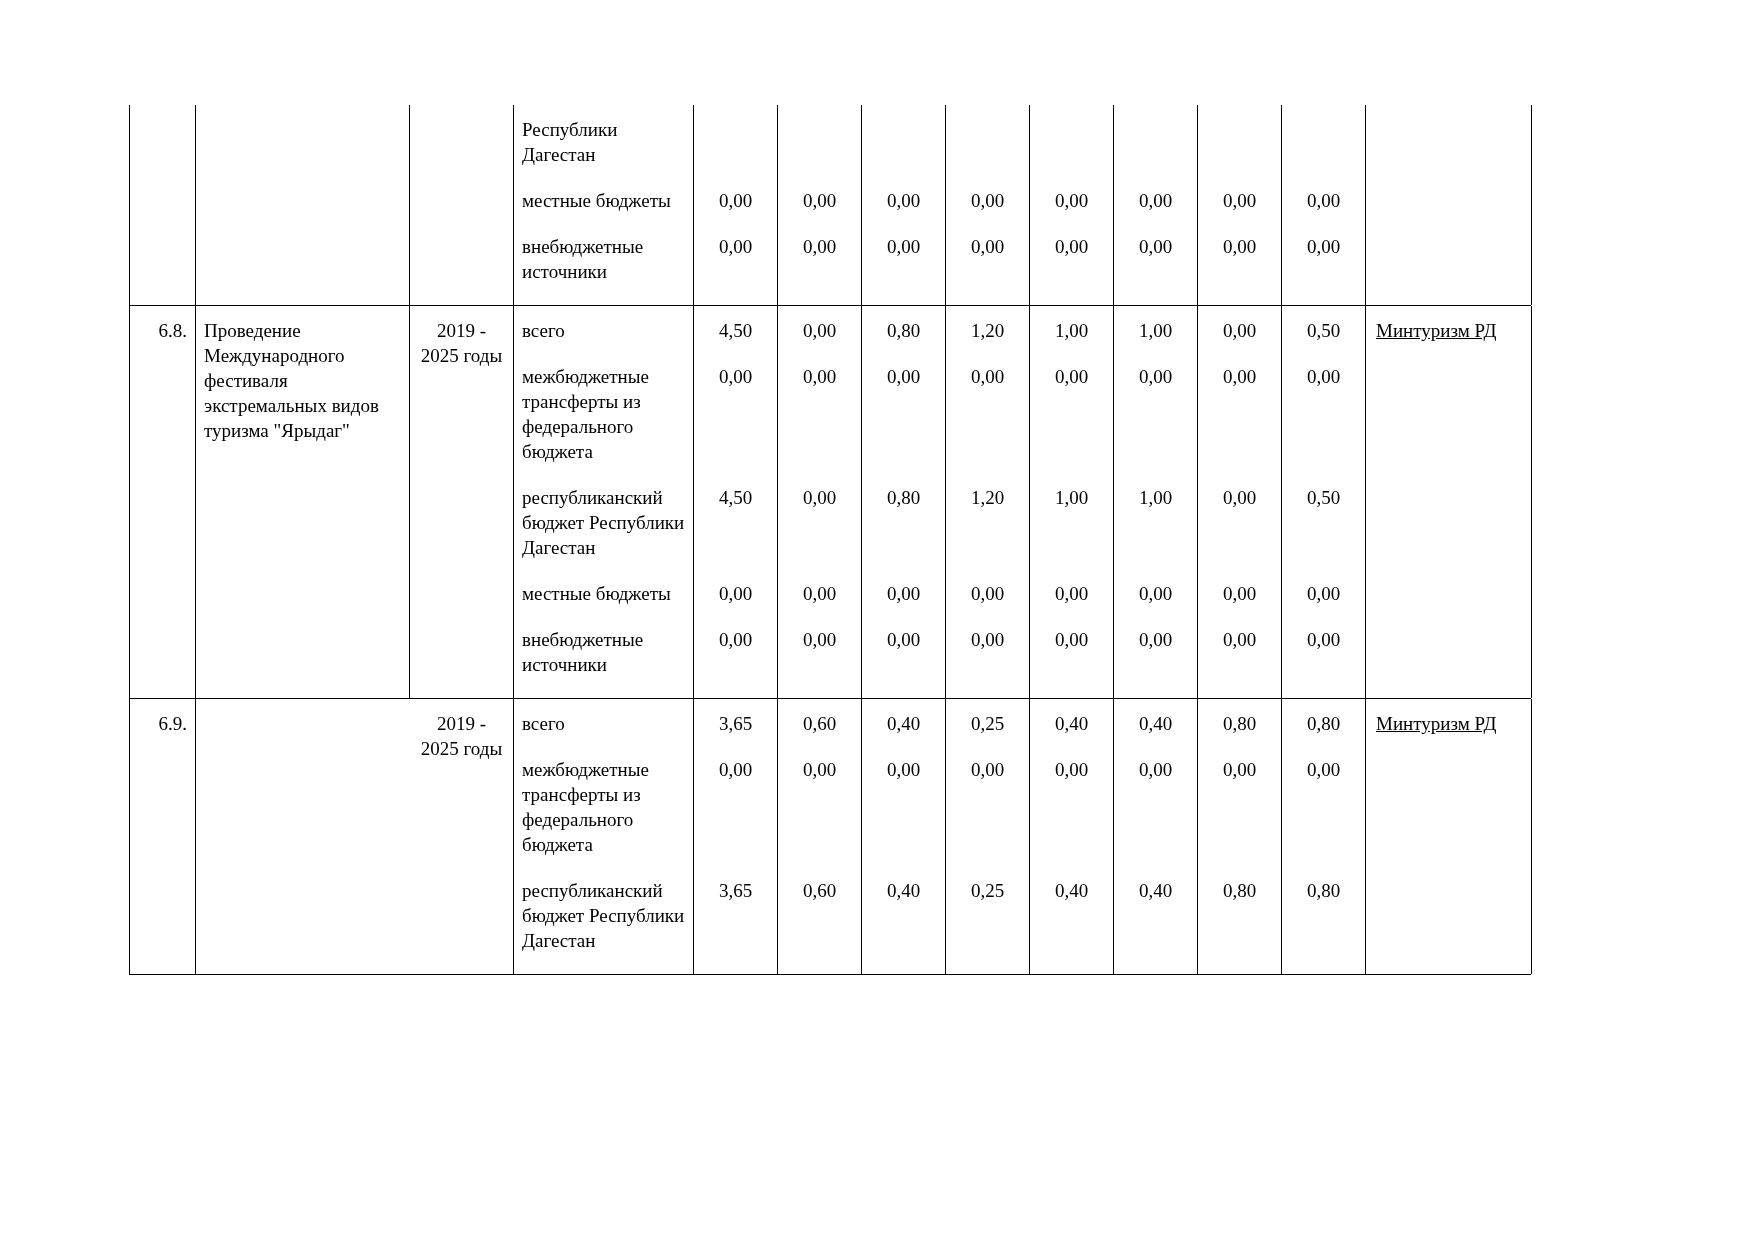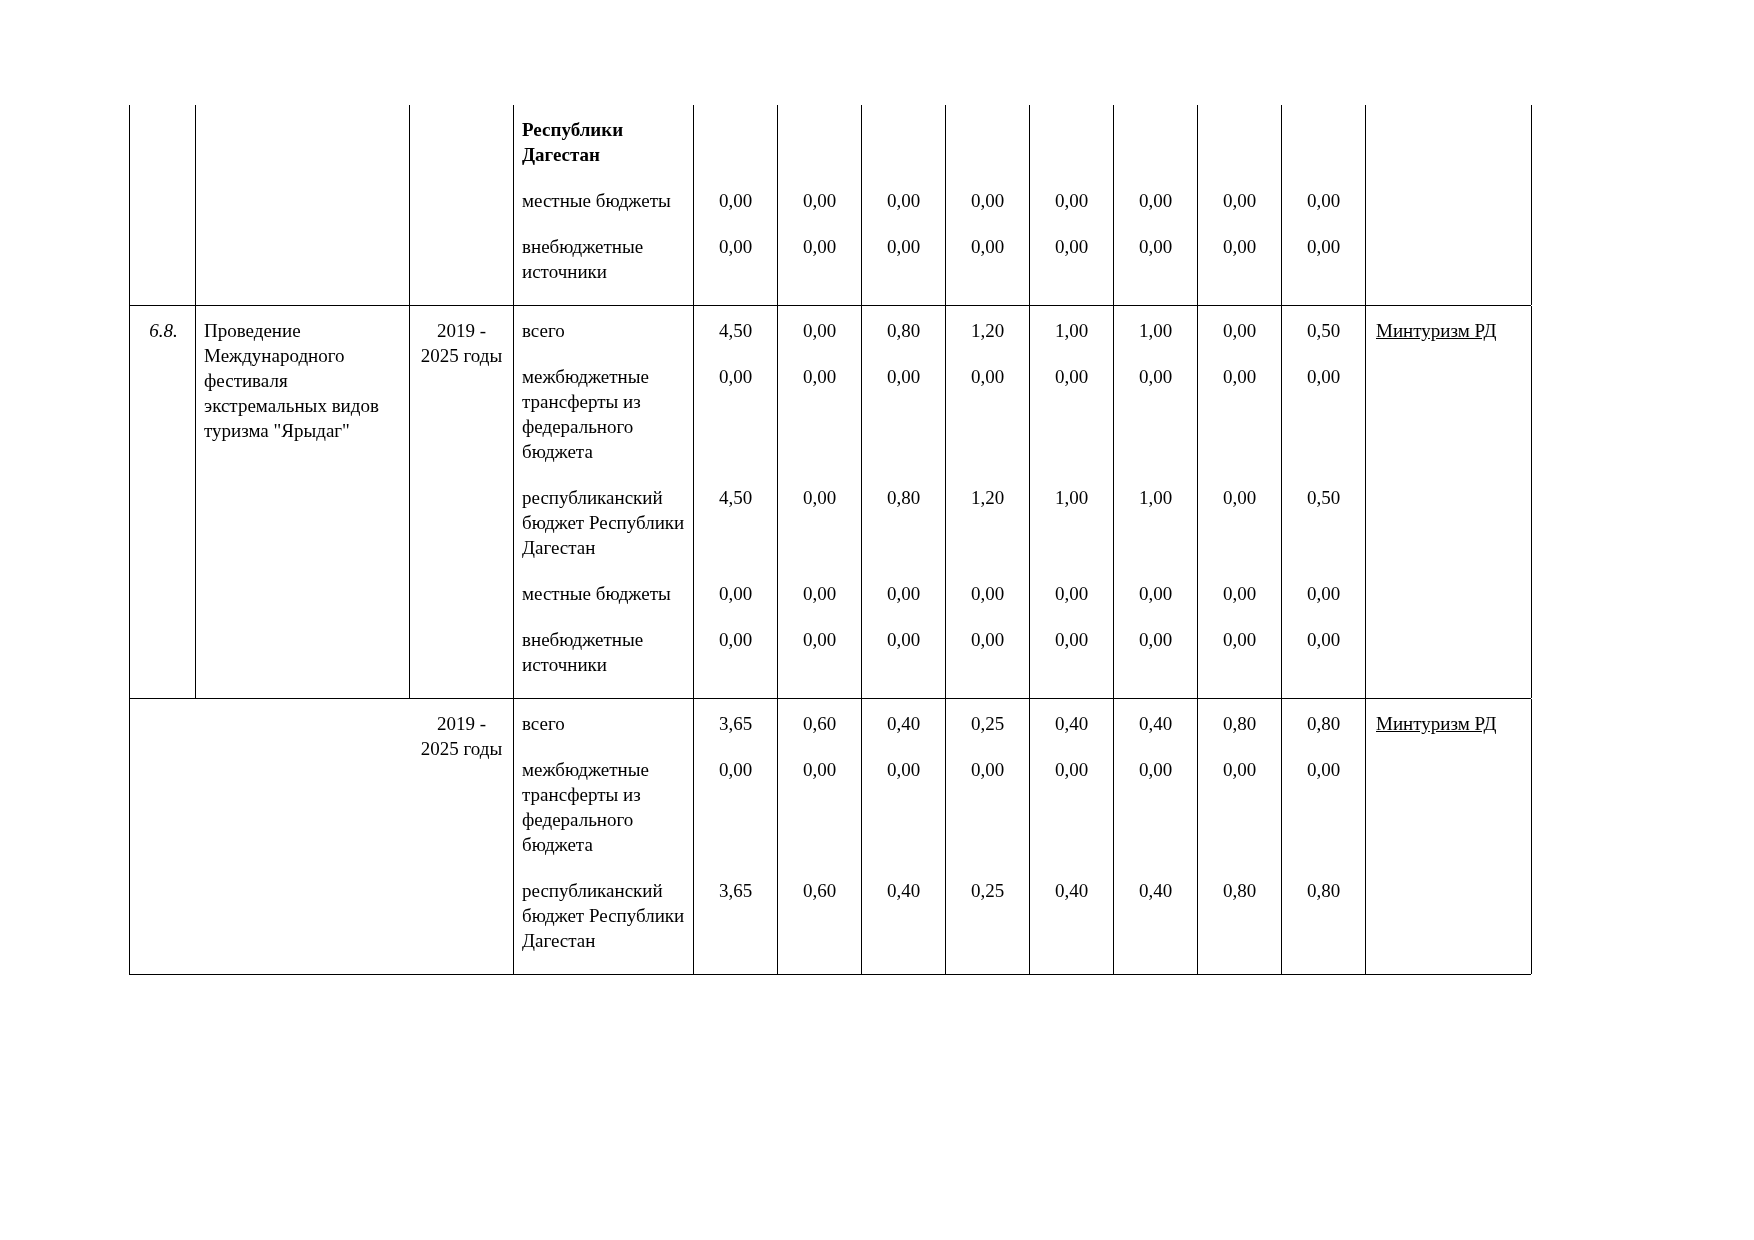--- a/index.html
+++ b/index.html
@@ -37,23 +37,22 @@
   .cell {
     border-right: 1px solid #000;
     padding: 0 8px;
     box-sizing: border-box;
     overflow: hidden;
   }
   .c-span {
     padding-top: 12px;
   }
   .c-num {
-    text-align: center;
+    text-align: right;
     padding-left: 10px;
-    font-style: italic;
   }
   .c-years {
     text-align: center;
   }
   .c-sub {
     padding-bottom: 21px;
   }
   .r-first {
     padding-top: 12px;
   }
@@ -69,21 +68,21 @@
 </head>
 <body>
 
 <div class="page">
   <div class="doc-table" id="doc-table">
       <section class="group">
         <div class="cell c-num c-span" style="grid-area: 1 / 1 / span 3;"></div>
         <div class="cell c-name c-span" style="grid-area: 1 / 2 / span 3;"></div>
         <div class="cell c-years c-span" style="grid-area: 1 / 3 / span 3;"></div>
         <div class="cell c-resp c-span" style="grid-area: 1 / 13 / span 3;"></div>
-        <div class="cell c-source c-sub r-first" style="grid-area: 1 / 4 / span 1; font-weight: bold;">Республики Дагестан</div>
+        <div class="cell c-source c-sub r-first" style="grid-area: 1 / 4 / span 1;">Республики Дагестан</div>
         <div class="cell c-val c-sub r-first" style="grid-area: 1 / 5 / span 1;"></div>
         <div class="cell c-val c-sub r-first" style="grid-area: 1 / 6 / span 1;"></div>
         <div class="cell c-val c-sub r-first" style="grid-area: 1 / 7 / span 1;"></div>
         <div class="cell c-val c-sub r-first" style="grid-area: 1 / 8 / span 1;"></div>
         <div class="cell c-val c-sub r-first" style="grid-area: 1 / 9 / span 1;"></div>
         <div class="cell c-val c-sub r-first" style="grid-area: 1 / 10 / span 1;"></div>
         <div class="cell c-val c-sub r-first" style="grid-area: 1 / 11 / span 1;"></div>
         <div class="cell c-val c-sub r-first" style="grid-area: 1 / 12 / span 1;"></div>
         <div class="cell c-source c-sub" style="grid-area: 2 / 4 / span 1;">местные бюджеты</div>
         <div class="cell c-val c-sub" style="grid-area: 2 / 5 / span 1;">0,00</div>
@@ -149,20 +148,21 @@
         <div class="cell c-val c-sub" style="grid-area: 5 / 5 / span 1;">0,00</div>
         <div class="cell c-val c-sub" style="grid-area: 5 / 6 / span 1;">0,00</div>
         <div class="cell c-val c-sub" style="grid-area: 5 / 7 / span 1;">0,00</div>
         <div class="cell c-val c-sub" style="grid-area: 5 / 8 / span 1;">0,00</div>
         <div class="cell c-val c-sub" style="grid-area: 5 / 9 / span 1;">0,00</div>
         <div class="cell c-val c-sub" style="grid-area: 5 / 10 / span 1;">0,00</div>
         <div class="cell c-val c-sub" style="grid-area: 5 / 11 / span 1;">0,00</div>
         <div class="cell c-val c-sub" style="grid-area: 5 / 12 / span 1;">0,00</div>
       </section>
       <section class="group">
+        <div class="cell c-num c-span" style="grid-area: 1 / 1 / span 3;">6.9.</div>
         <div class="cell c-years c-span" style="grid-area: 1 / 3 / span 3;">2019 - 2025 годы</div>
         <div class="cell c-resp c-span" style="grid-area: 1 / 13 / span 3;">Минтуризм РД</div>
         <div class="cell c-source c-sub r-first" style="grid-area: 1 / 4 / span 1;">всего</div>
         <div class="cell c-val c-sub r-first" style="grid-area: 1 / 5 / span 1;">3,65</div>
         <div class="cell c-val c-sub r-first" style="grid-area: 1 / 6 / span 1;">0,60</div>
         <div class="cell c-val c-sub r-first" style="grid-area: 1 / 7 / span 1;">0,40</div>
         <div class="cell c-val c-sub r-first" style="grid-area: 1 / 8 / span 1;">0,25</div>
         <div class="cell c-val c-sub r-first" style="grid-area: 1 / 9 / span 1;">0,40</div>
         <div class="cell c-val c-sub r-first" style="grid-area: 1 / 10 / span 1;">0,40</div>
         <div class="cell c-val c-sub r-first" style="grid-area: 1 / 11 / span 1;">0,80</div>

